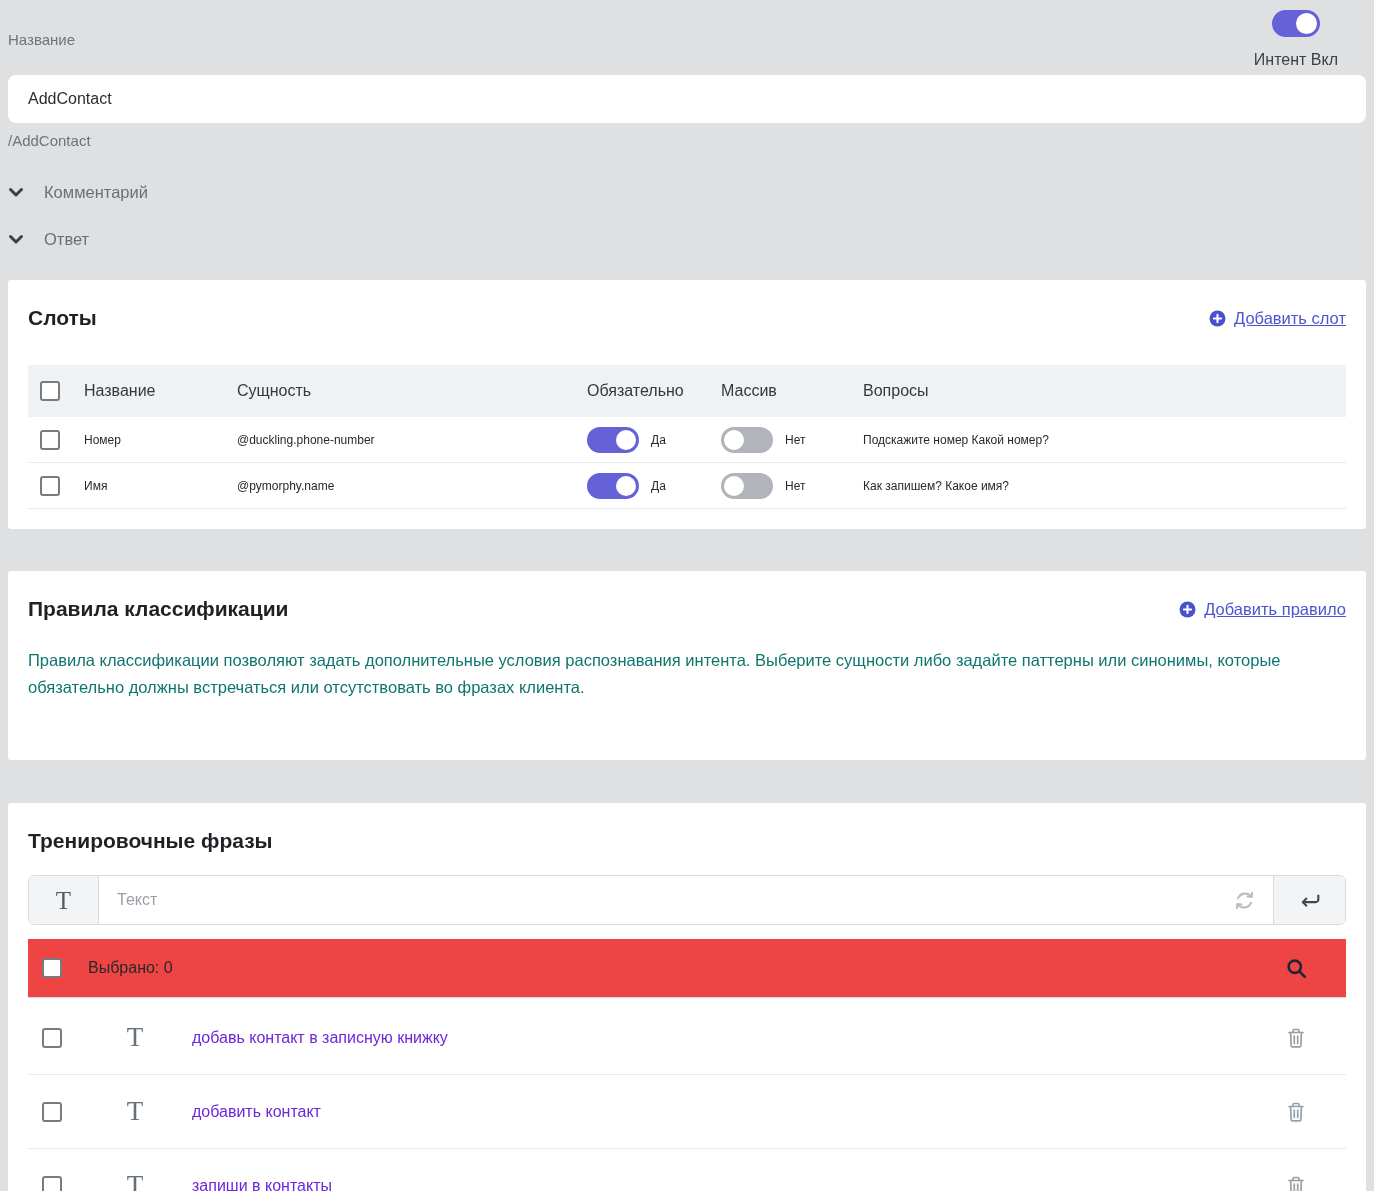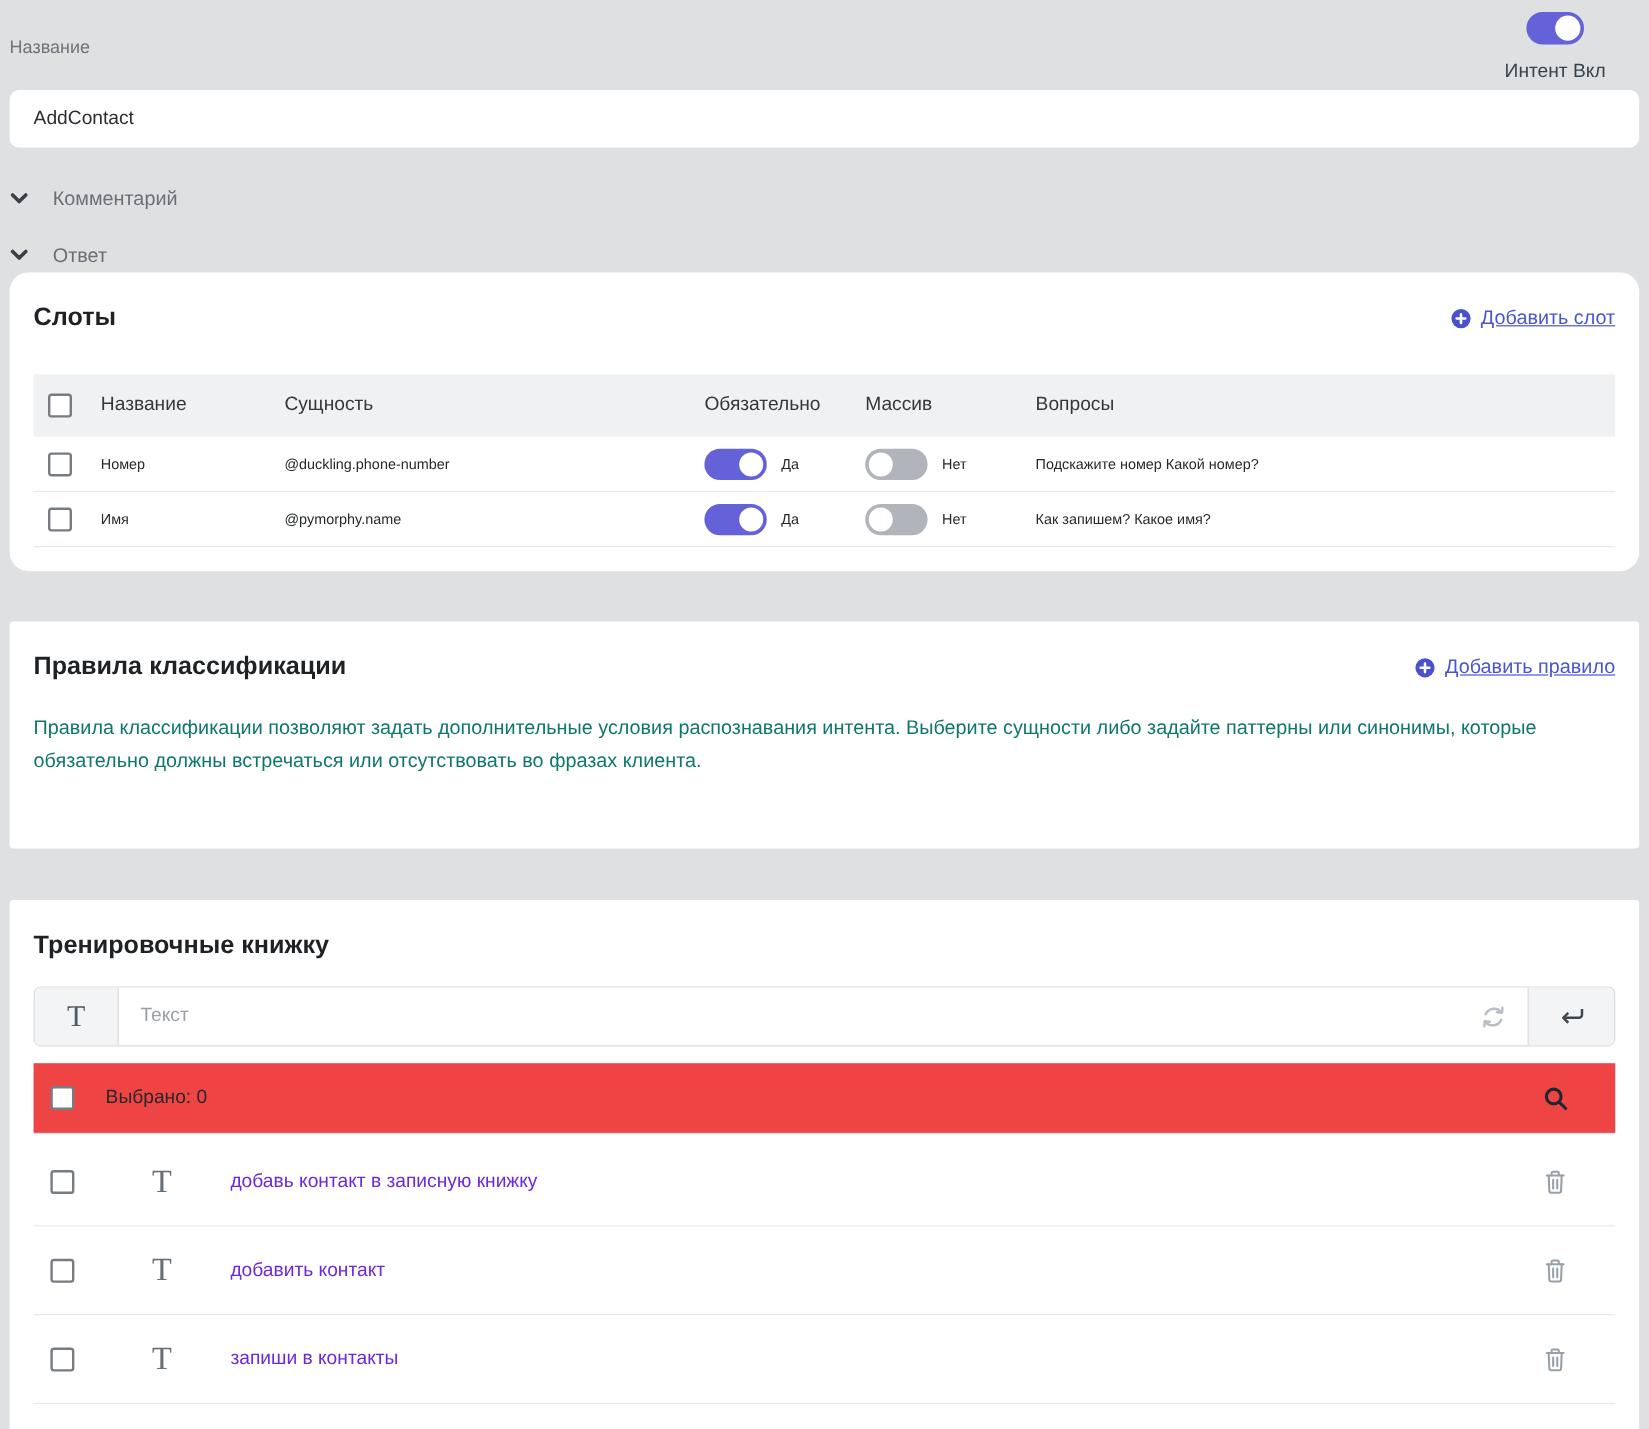--- a/index.html
+++ b/index.html
@@ -42,21 +42,21 @@
   .collapse-label { font-size:16.5px; color:#6a7076; }
 
   
   .card { background:#fff; border-radius:3px; margin-top:0; }
   .card-pad { padding:26px 20px 20px 20px; }
   .card-title-row { display:flex; justify-content:space-between; align-items:center; }
   .card-title { font-size:21px; font-weight:700; color:#1f2225; }
   .add-link { display:flex; align-items:center; gap:8px; font-size:16.5px; color:#4b55d2; cursor:pointer;text-decoration:underline; }
   .add-link svg { display:block; }
 
-  .card-slots { margin-top:4px;border-radius:16px; }
+  .card-slots { margin-top:31px; }
   .card-rules { margin-top:42px; }
   .card-phrases { margin-top:43px; }
 
   
   .slots-table { margin-top:35px; }
   .slot-grid { display:grid; grid-template-columns:44px 153px 350px 134px 142px 1fr; align-items:center; }
   .slots-header { background:#f0f1f2; height:52px; font-size:16px; color:#33383d; }
   .slot-row { height:46px; border-bottom:1px solid #e9eaeb; font-size:12px; }
   .cell { padding-left:12px; display:flex; align-items:center; gap:12px; }
   .cb { width:20px; height:20px; border:2px solid #767c82; border-radius:3px; background:#fff; cursor:pointer; flex:0 0 auto; }
@@ -114,20 +114,21 @@
     <div class="intent-group">
       <div class="toggle big on">
           <div class="knob"></div>
         </div>
       <div class="intent-label">Интент Вкл</div>
     </div>
   </div>
 
   <input class="name-input" type="text" value="AddContact" style="">
 
+  <div class="path-text">/AddContact</div>
 
   <div class="collapse-row first">
     <span>
       <svg width="16" height="11" viewBox="0 0 16 11">
           <path d="M2.5 2.5 L8 8 L13.5 2.5" fill="none" stroke="#3a4047" stroke-width="3" stroke-linecap="round" stroke-linejoin="round"></path>
         </svg>
     </span>
     <span class="collapse-label">Комментарий</span>
   </div>
 
@@ -221,21 +222,21 @@
             </svg>
         </span>
         <span>Добавить правило</span>
       </div>
     </div>
     <div class="rules-desc">Правила классификации позволяют задать дополнительные условия распознавания интента. Выберите сущности либо задайте паттерны или синонимы, которые обязательно должны встречаться или отсутствовать во фразах клиента.</div>
   </div>
 
   <div class="card card-phrases card-pad">
     <div class="card-title-row">
-      <div class="card-title">Тренировочные книжку</div>
+      <div class="card-title">Тренировочные фразы</div>
     </div>
 
     <div class="phrase-input-group">
       <div class="t-btn">
         <span class="tglyph">T</span>
       </div>
       <div class="phrase-input-wrap">
         <input class="phrase-input" type="text" placeholder="Текст" style="">
         <span class="refresh-btn">
           <svg width="25" height="25" viewBox="0 0 24 24" fill="none" stroke="#b8bec4" stroke-width="2" stroke-linecap="round" stroke-linejoin="round">

